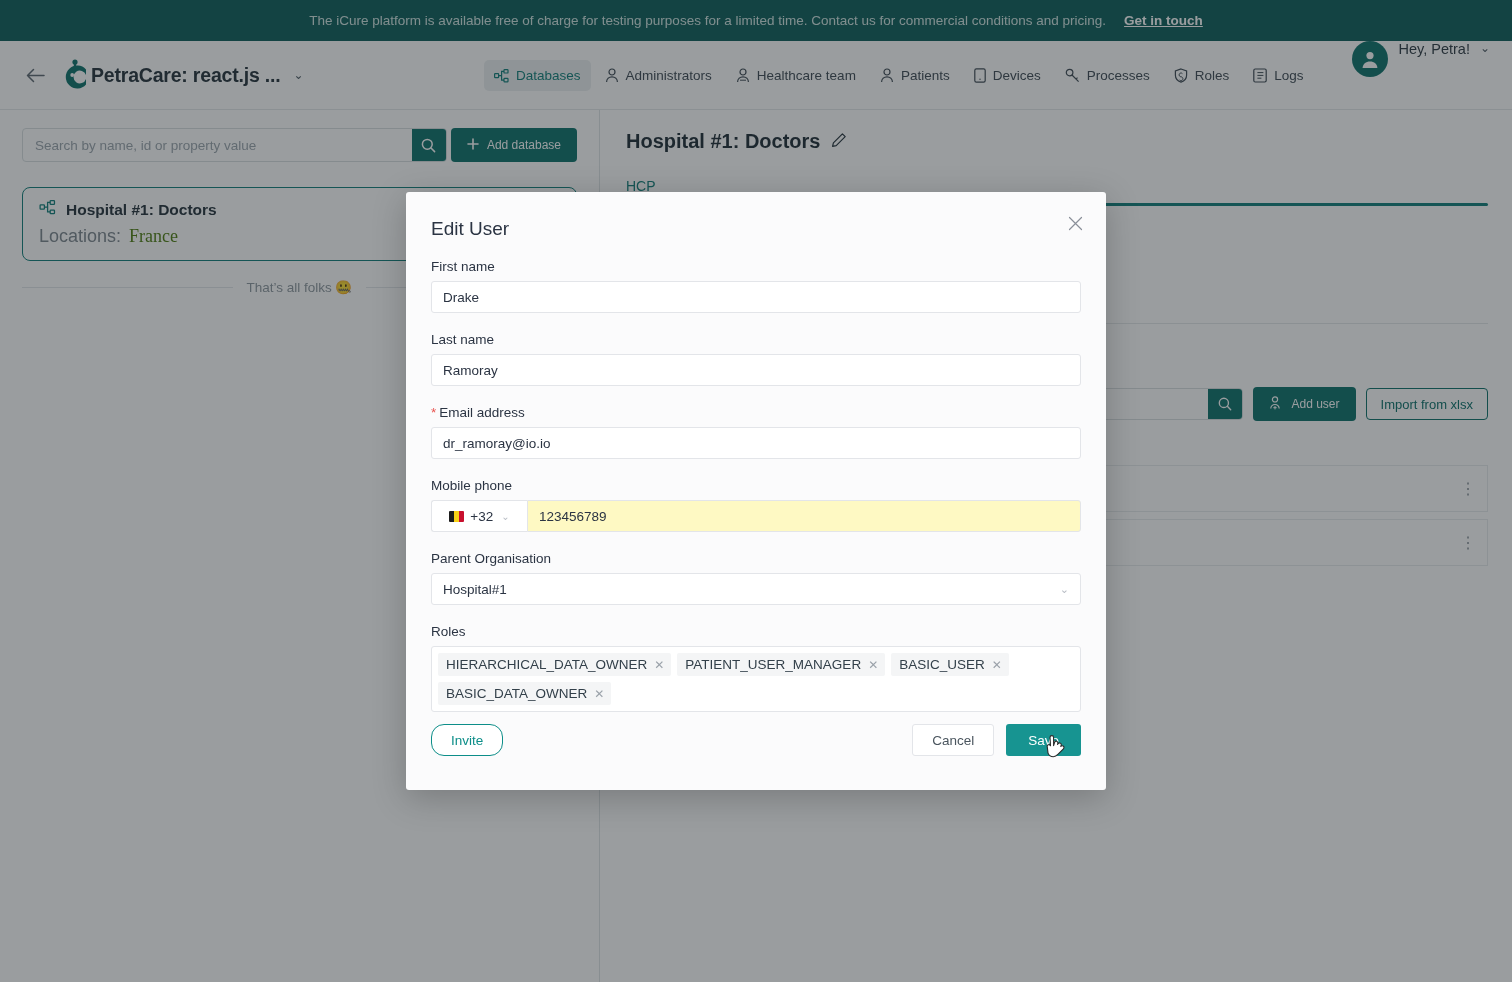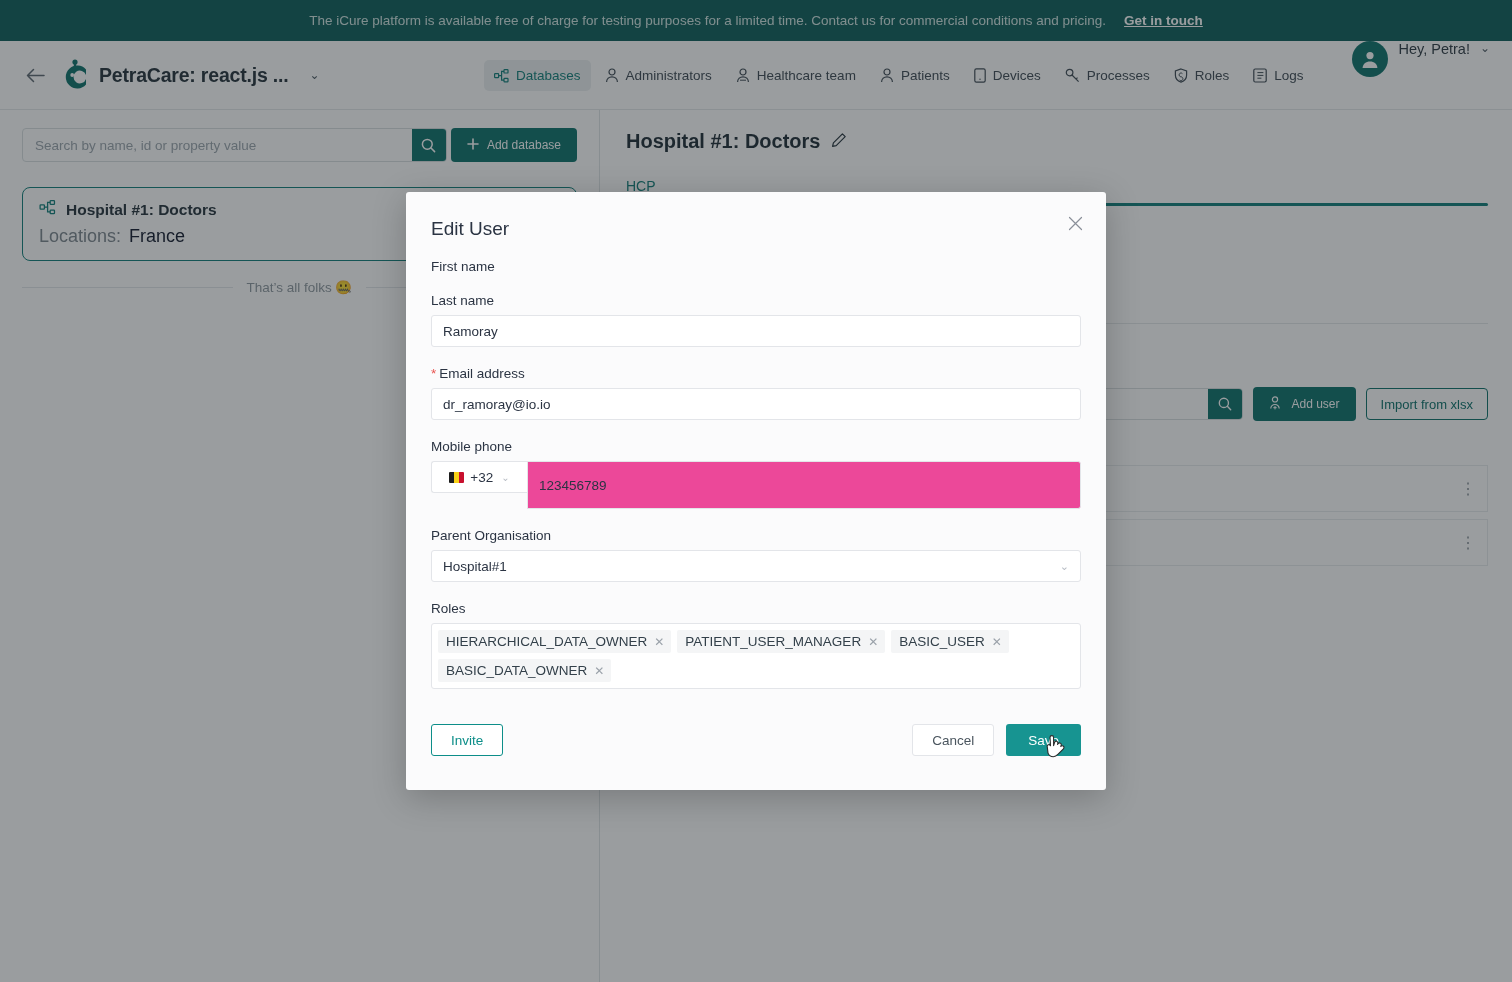--- a/index.html
+++ b/index.html
@@ -24,21 +24,21 @@
 
   
   .topnav {
     height: 69px; background: #ffffff; border-bottom: 1px solid #e4e7e9;
     display: flex; align-items: center; padding: 0 22px; position: relative;
   }
   .back-arrow {
     width: 26px; height: 26px; display: flex; align-items: center; justify-content: center;
     color: #5b6670; font-size: 19px; cursor: pointer; margin-right: 12px;
   }
-  .brand { display: flex; align-items: center; gap: 9px; }
+  .brand { display: flex; align-items: center; gap: 1px; }
   .logo { width: 30px; height: 32px; position: relative; }
   .brand-title {
     font-size: 19.5px; font-weight: 700; color: #23313a; letter-spacing: -.2px;
     white-space: nowrap; max-width: 215px; overflow: hidden;
   }
   .brand-caret { color: #4d5a63; font-size: 12px; margin-left: 12px; cursor: pointer; }
 
   .navitems {
     position: absolute; left: 484px; top: 0; height: 69px;
     display: flex; align-items: center; gap: 4px;
@@ -98,21 +98,21 @@
   }
   .dbcard-title {
     display: flex; align-items: center; gap: 10px;
     font-size: 15.5px; font-weight: 700; color: #23313a;
   }
   .dbcard-meta {
     margin-top: 7px; display: flex; align-items: center; gap: 8px;
     font-size: 18px;
   }
   .dbcard-meta .lbl { color: #7b858d; }
-  .dbcard-meta .val { color: #0f172a; }
+  .dbcard-meta .val { color: #4d7c0f; font-family: Liberation Serif, serif; }
   .dbcard-count {
     position: absolute; right: 16px; bottom: 11px;
     display: flex; align-items: center; gap: 6px;
     background: #f1f3f4; border-radius: 4px; padding: 3px 9px;
     font-size: 13px; color: #4a555e;
   }
 
   .endline {
     margin-top: 18px; display: flex; align-items: center; gap: 14px;
     color: #8d979e; font-size: 13.5px;
@@ -198,23 +198,23 @@
     width: 96px; height: 32px; border: 1px solid #e3e5e9; border-right: 0;
     border-radius: 3px 0 0 3px; background: #fff; display: flex; align-items: center;
     justify-content: center; gap: 6px; font-size: 13.5px; color: #2b3443; cursor: pointer;
   }
   .flag-be {
     width: 15px; height: 11px; display: inline-block; border-radius: 1px;
     background: linear-gradient(to right, #1c1c1c 0 33.3%, #f7d117 33.3% 66.6%, #c8102e 66.6% 100%);
   }
   .phone-cc .cc-caret { color: #b7bcc4; font-size: 10px; margin-left: 2px; }
   .phone-num {
-    flex: 1; height: 48px; border: 1px solid #e3e5e9; border-radius: 0 3px 3px 0;
+    flex: 1; height: 32px; border: 1px solid #e3e5e9; border-radius: 0 3px 3px 0;
     padding: 0 11px; font-size: 13.5px; color: #2b3443; outline: 0;
-    font-family: "Liberation Sans", sans-serif; background: #ec4899;
+    font-family: "Liberation Sans", sans-serif; background: #fef9c3;
   }
   .select-ctl {
     width: 100%; height: 32px; border: 1px solid #e3e5e9; border-radius: 3px;
     background: #fff; display: flex; align-items: center; padding: 0 11px;
     font-size: 13.5px; color: #2b3443; cursor: pointer;
   }
   .select-ctl .sel-caret { margin-left: auto; color: #b7bcc4; font-size: 11px; }
   .chipbox {
     width: 100%; min-height: 58px; border: 1px solid #e3e5e9; border-radius: 3px;
     background: #fff; padding: 6px 6px; display: flex; flex-wrap: wrap;
@@ -226,21 +226,21 @@
     height: 23px;
   }
   .chip .x { color: #9aa1a9; font-size: 12px; cursor: pointer; line-height: 1; }
 
   .modal-footer {
     position: absolute; left: 25px; right: 25px; top: 532px;
     display: flex; align-items: center;
   }
   .btn-invite {
     height: 32px; background: #fff; border: 1px solid #0d8e89; color: #0d8e89;
-    border-radius: 3px; padding: 0 19px; font-size: 13.5px; cursor: pointer;
+    border-radius: 13px; padding: 0 19px; font-size: 13.5px; cursor: pointer;
     font-family: "Liberation Sans", sans-serif;
   }
   .footer-right { margin-left: auto; display: flex; gap: 12px; }
   .btn-cancel {
     height: 32px; background: #fff; border: 1px solid #e3e5e9; color: #4a555e;
     border-radius: 3px; padding: 0 19px; font-size: 13.5px; cursor: pointer;
     font-family: "Liberation Sans", sans-serif;
   }
   .btn-save {
     height: 32px; background: #179491; border: 0; color: #fff;
@@ -514,20 +514,21 @@
   <div class="modal">
     <div class="modal-title">Edit User</div>
     <div class="modal-close">
       <svg width="15" height="15" viewBox="0 0 15 15" stroke="#8a8f99" stroke-width="1.2">
         <path d="M1.5 1.5l12 12M13.5 1.5l-12 12" stroke-linecap="round"></path>
       </svg>
     </div>
 
     <div class="field">
       <div class="field-label">First name</div>
+      <input class="ctl" type="text" value="Drake" style="">
     </div>
 
     <div class="field">
       <div class="field-label">Last name</div>
       <input class="ctl" type="text" value="Ramoray" style="">
     </div>
 
     <div class="field">
       <div class="field-label">
         <span class="req">*</span><span>Email address</span>

